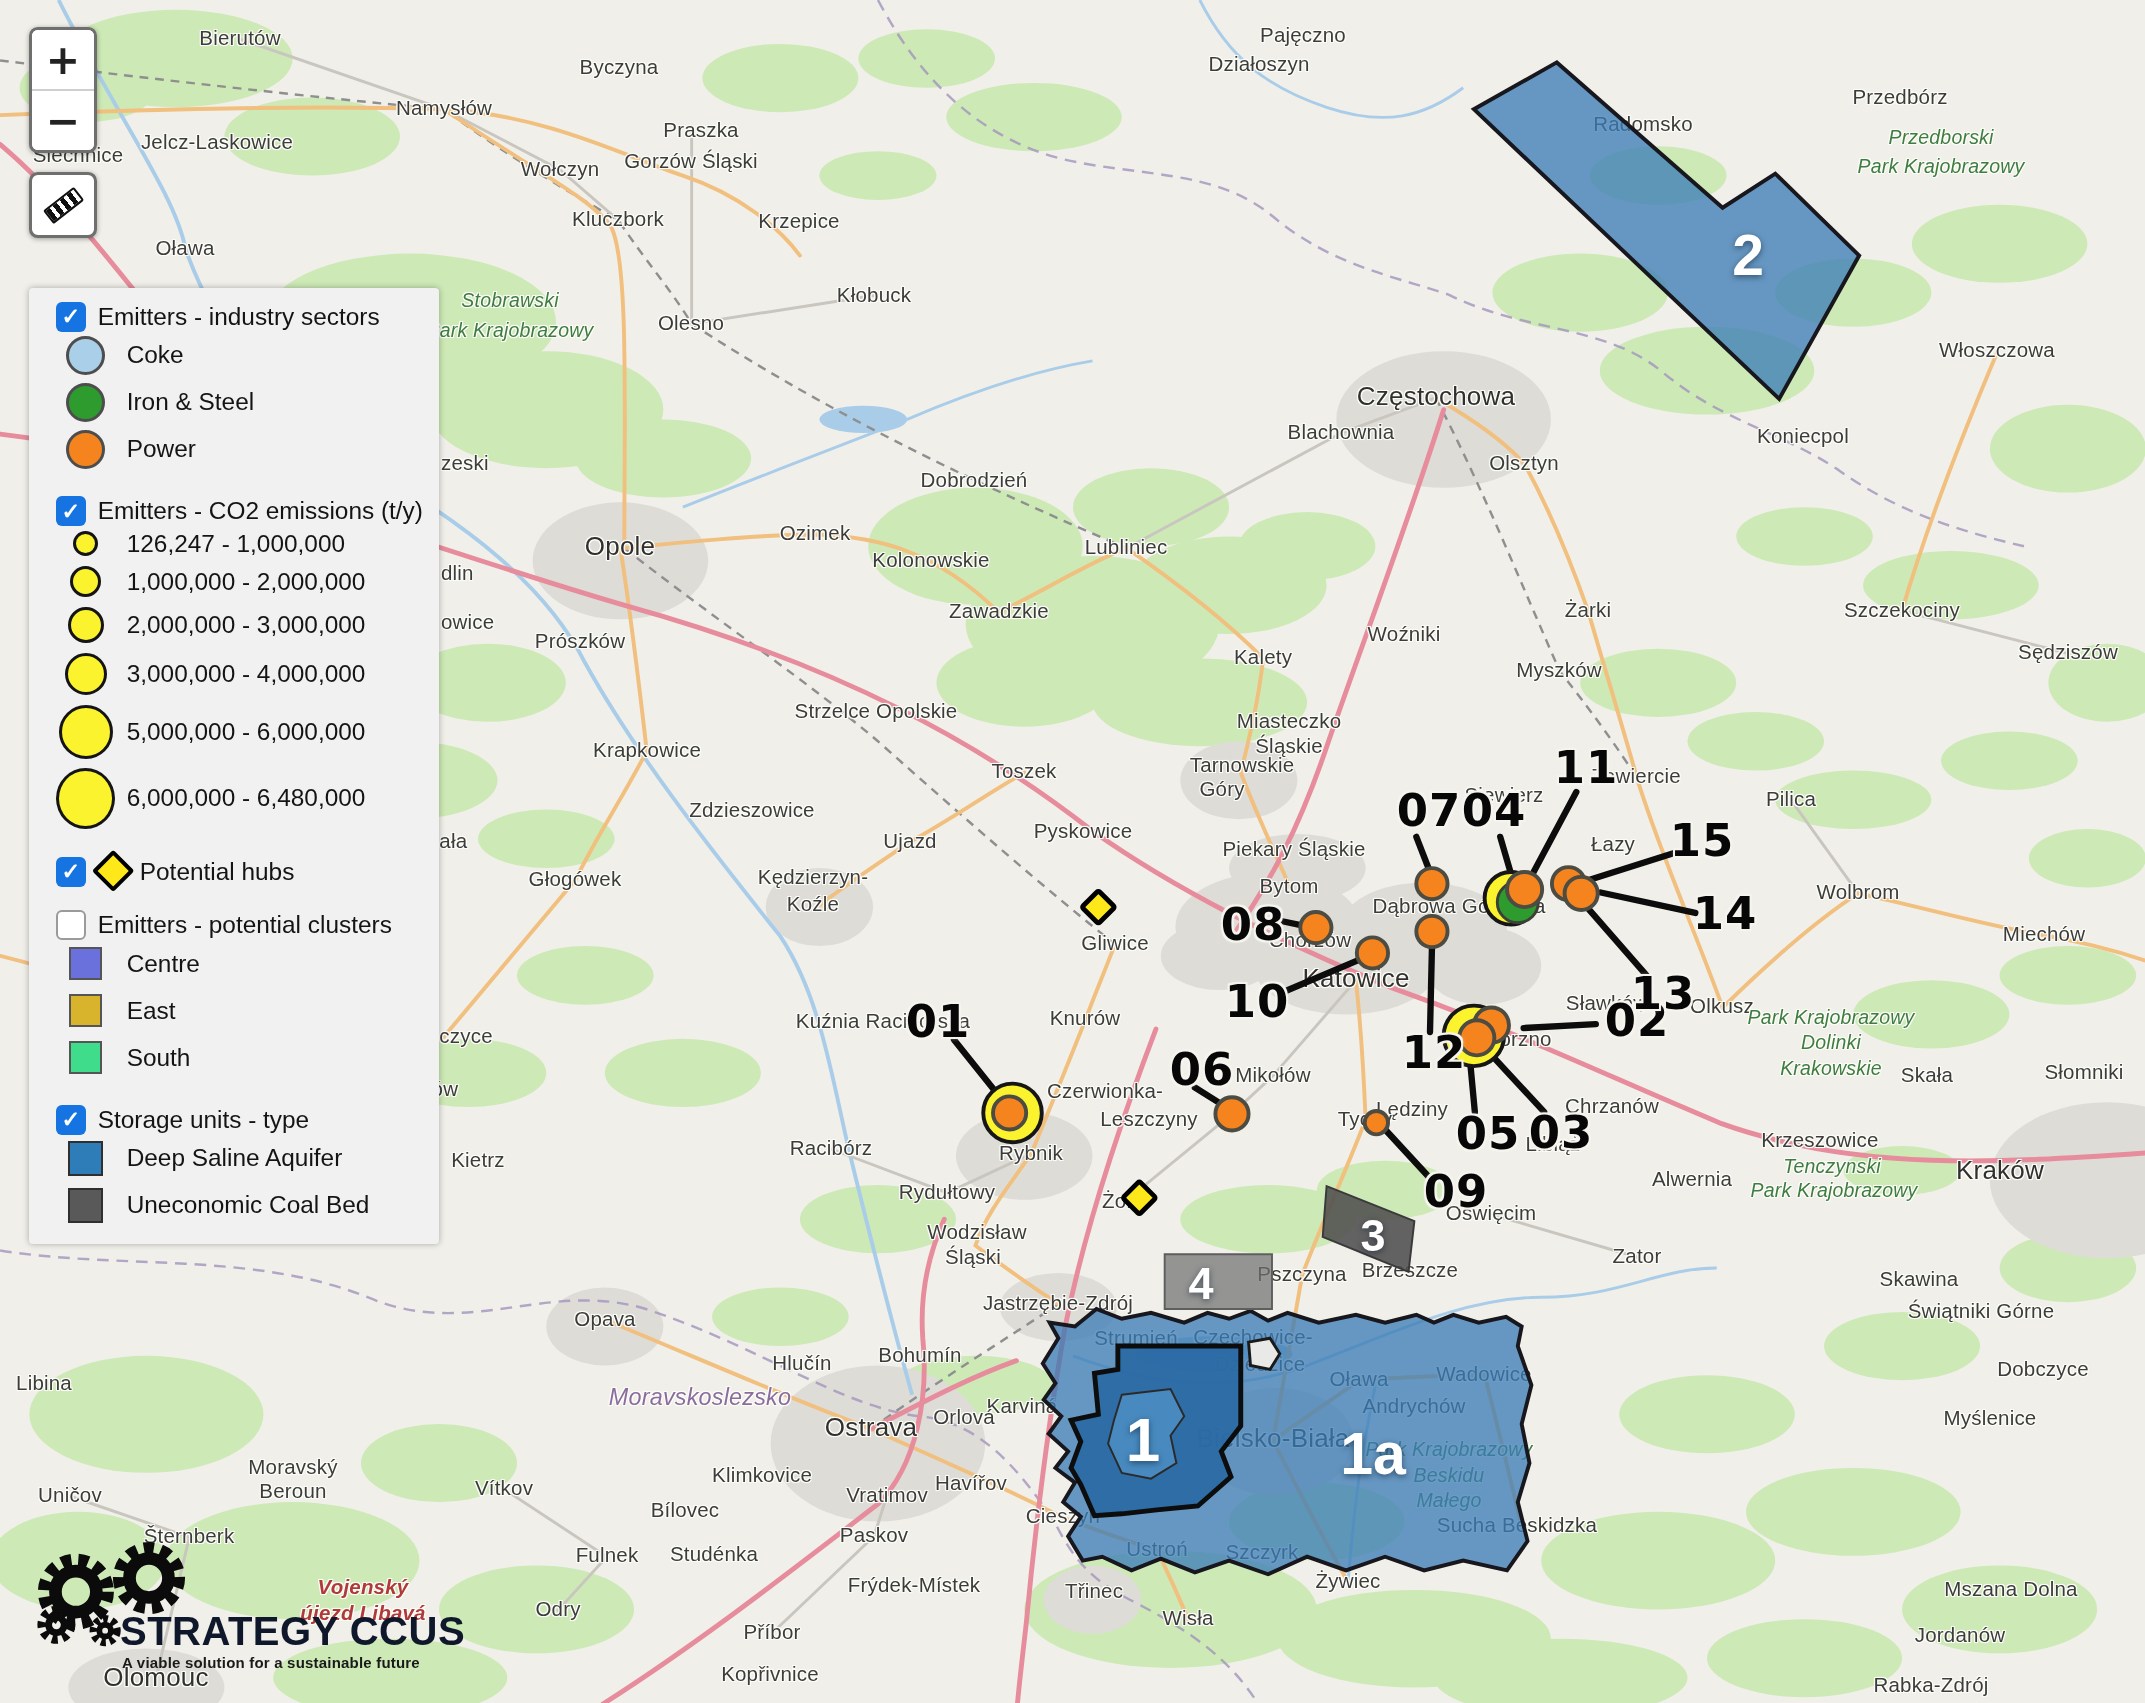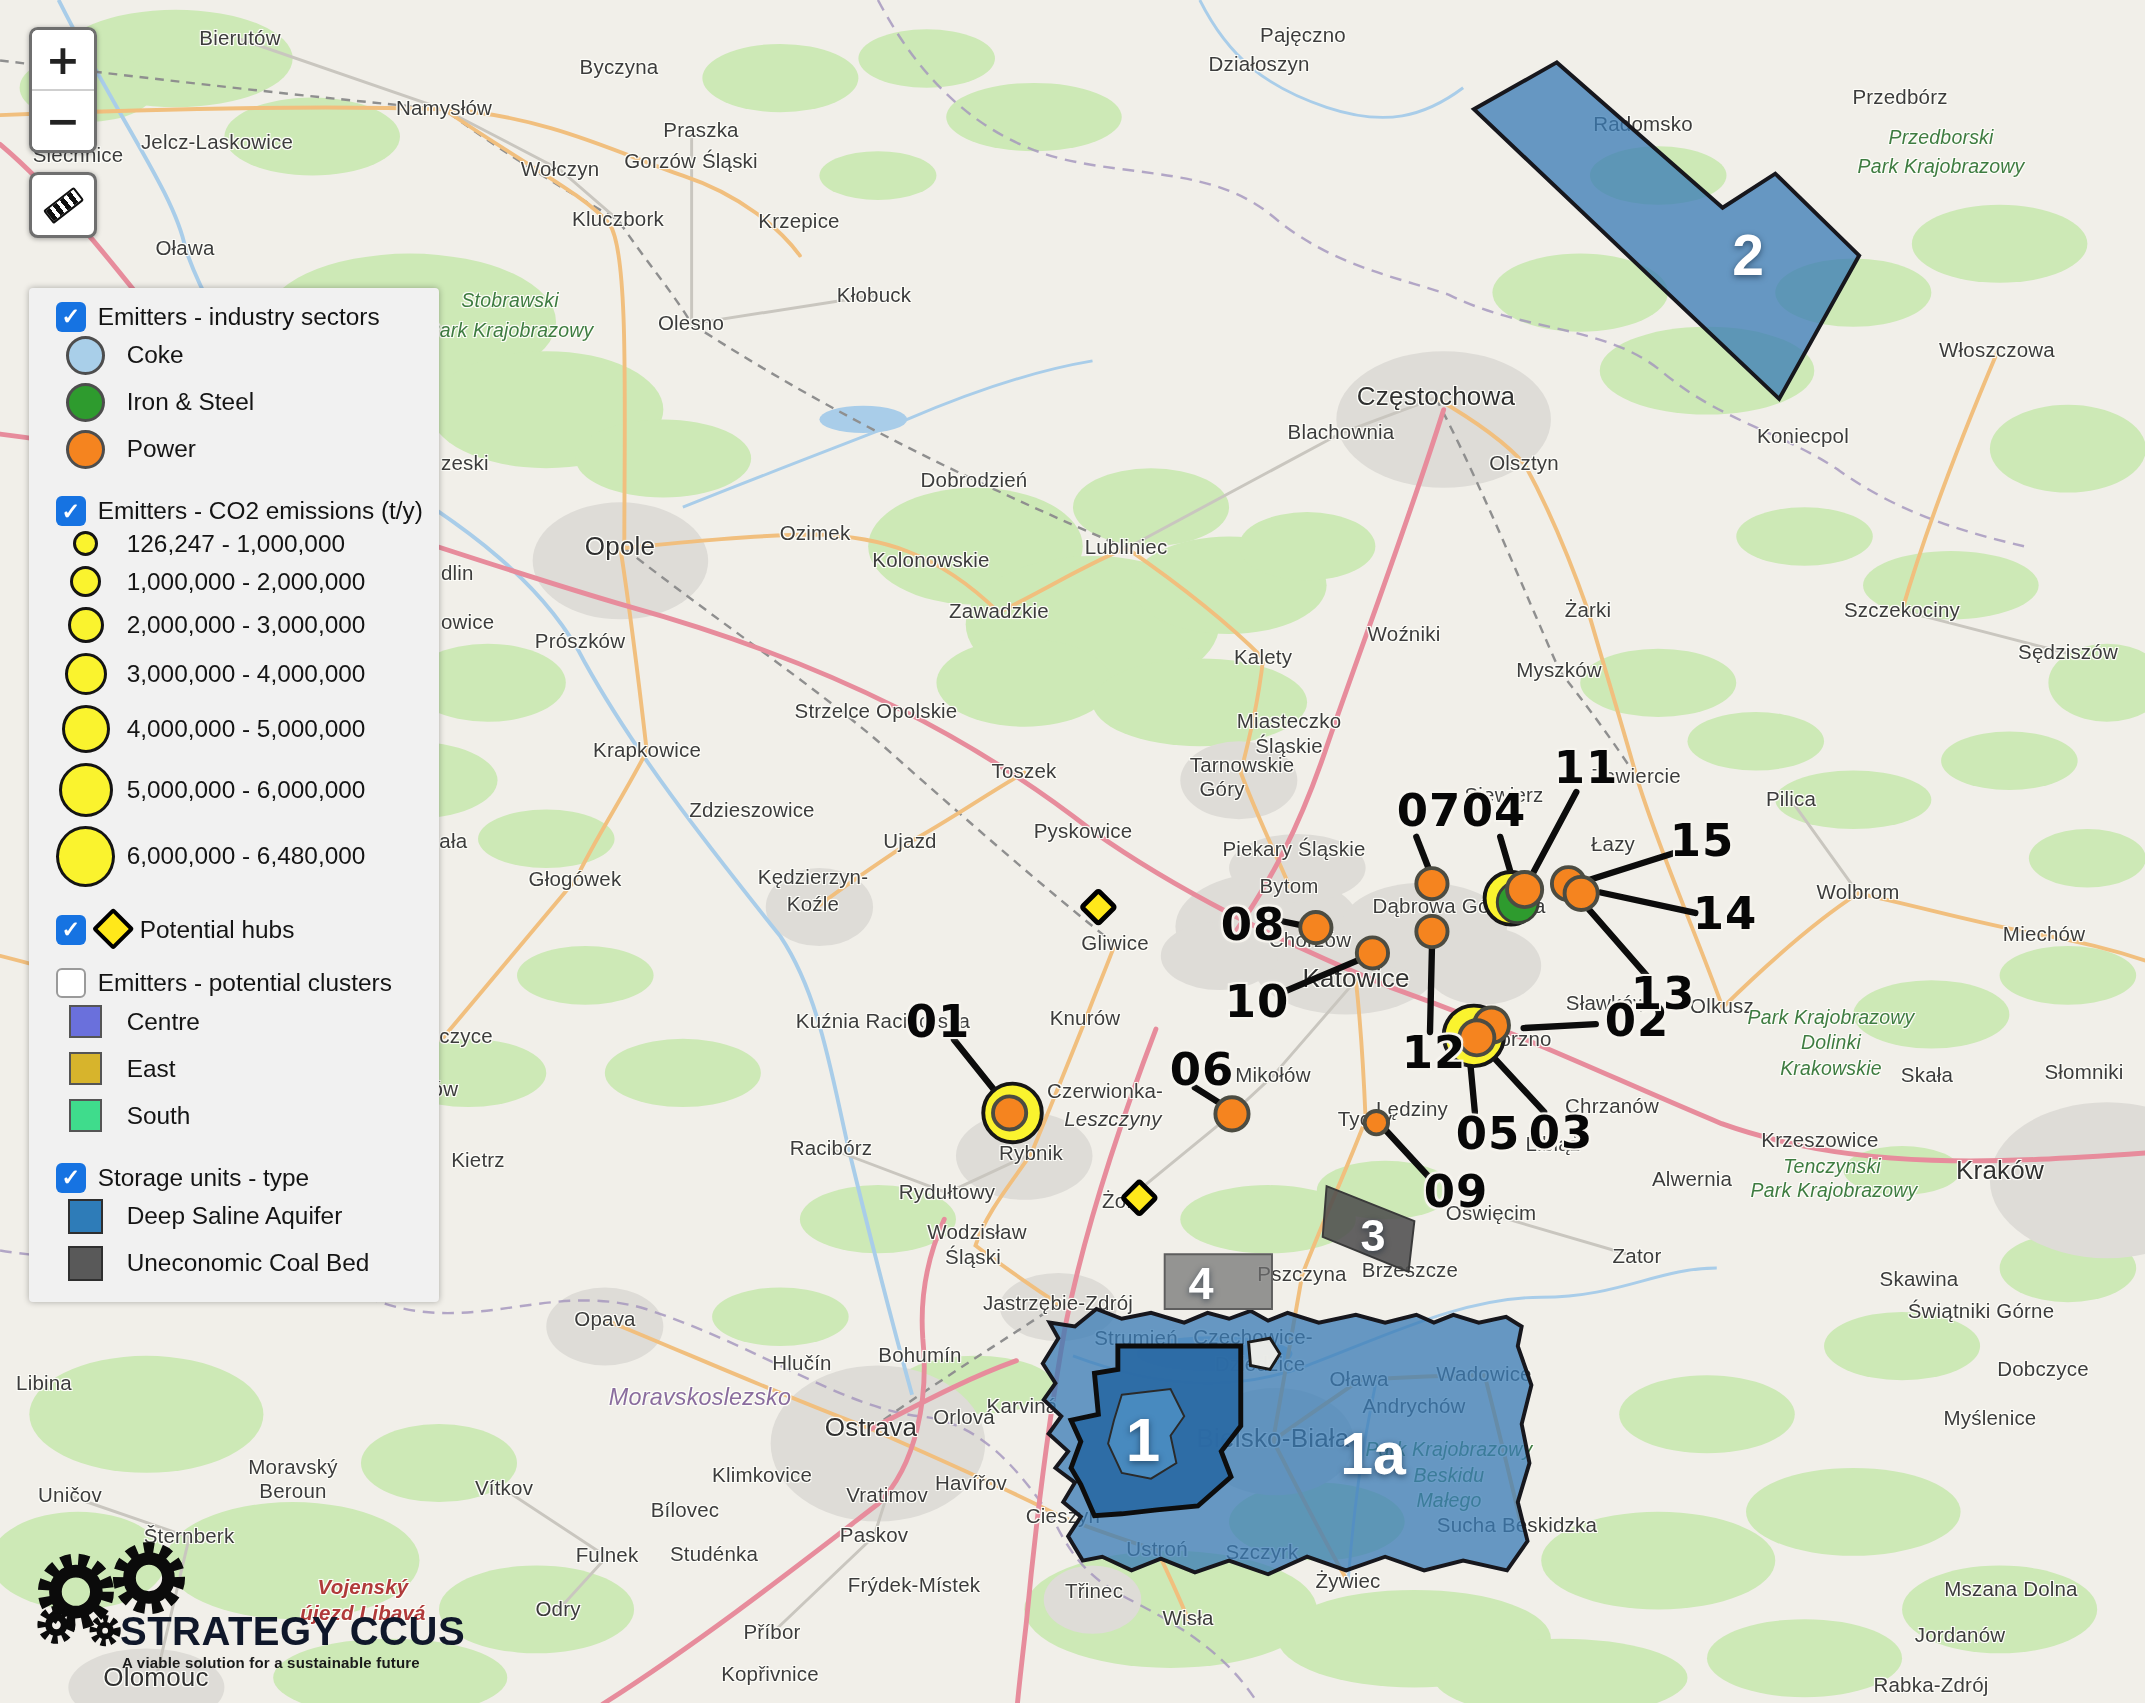--- a/index.html
+++ b/index.html
@@ -306,21 +306,21 @@
       <div class="place park" style="left: 1831px; top: 1044px;">Dolinki</div>
       <div class="place park" style="left: 1831px; top: 1070px;">Krakowskie</div>
       <div class="place" style="left: 1927px; top: 1076px;">Skała</div>
       <div class="place" style="left: 2084px; top: 1073px;">Słomniki</div>
       <div class="place" style="left: 883px; top: 1022px;">Kuźnia Raciborska</div>
       <div class="place" style="left: 444px; top: 1037px;">Głubczyce</div>
       <div class="place" style="left: 1085px; top: 1019px;">Knurów</div>
       <div class="place" style="left: 1273px; top: 1076px;">Mikołów</div>
       <div class="place" style="left: 417px; top: 1090px;">Baborów</div>
       <div class="place" style="left: 1105px; top: 1092px;">Czerwionka-</div>
-      <div class="place" style="left: 1113px; top: 1120px; font-style: italic;">Leszczyny</div>
+      <div class="place" style="left: 1149px; top: 1120px;">Leszczyny</div>
       <div class="place" style="left: 1507px; top: 1040px;">Jaworzno</div>
       <div class="place" style="left: 1612px; top: 1107px;">Chrzanów</div>
       <div class="place" style="left: 1412px; top: 1110px;">Lędziny</div>
       <div class="place" style="left: 1365px; top: 1120px;">Tychy</div>
       <div class="place" style="left: 1553px; top: 1145px;">Libiąż</div>
       <div class="place" style="left: 1820px; top: 1141px;">Krzeszowice</div>
       <div class="place park" style="left: 1832px; top: 1168px;">Tenczynski</div>
       <div class="place park" style="left: 1834px; top: 1192px;">Park Krajobrazowy</div>
       <div class="place city" style="left: 2000px; top: 1172px;">Kraków</div>
       <div class="place" style="left: 1692px; top: 1180px;">Alwernia</div>
@@ -515,26 +515,20 @@
             <span class="co2c" style="width: 30px; height: 30px;"></span>
           </div>
           <span class="lg-label">2,000,000 - 3,000,000</span>
         </div>
         <div class="lg-row" style="min-height: 52px;">
           <div class="lg-sym">
             <span class="co2c" style="width: 36px; height: 36px;"></span>
           </div>
           <span class="lg-label">3,000,000 - 4,000,000</span>
         </div>
-        <div class="lg-row" style="min-height: 58px;">
-          <div class="lg-sym">
-            <span class="co2c" style="width: 42px; height: 42px;"></span>
-          </div>
-          <span class="lg-label">4,000,000 - 5,000,000</span>
-        </div>
         <div class="lg-row" style="min-height: 63px;">
           <div class="lg-sym">
             <span class="co2c" style="width: 48px; height: 48px;"></span>
           </div>
           <span class="lg-label">5,000,000 - 6,000,000</span>
         </div>
         <div class="lg-row" style="min-height: 70px;">
           <div class="lg-sym">
             <span class="co2c" style="width: 55px; height: 55px;"></span>
           </div>

